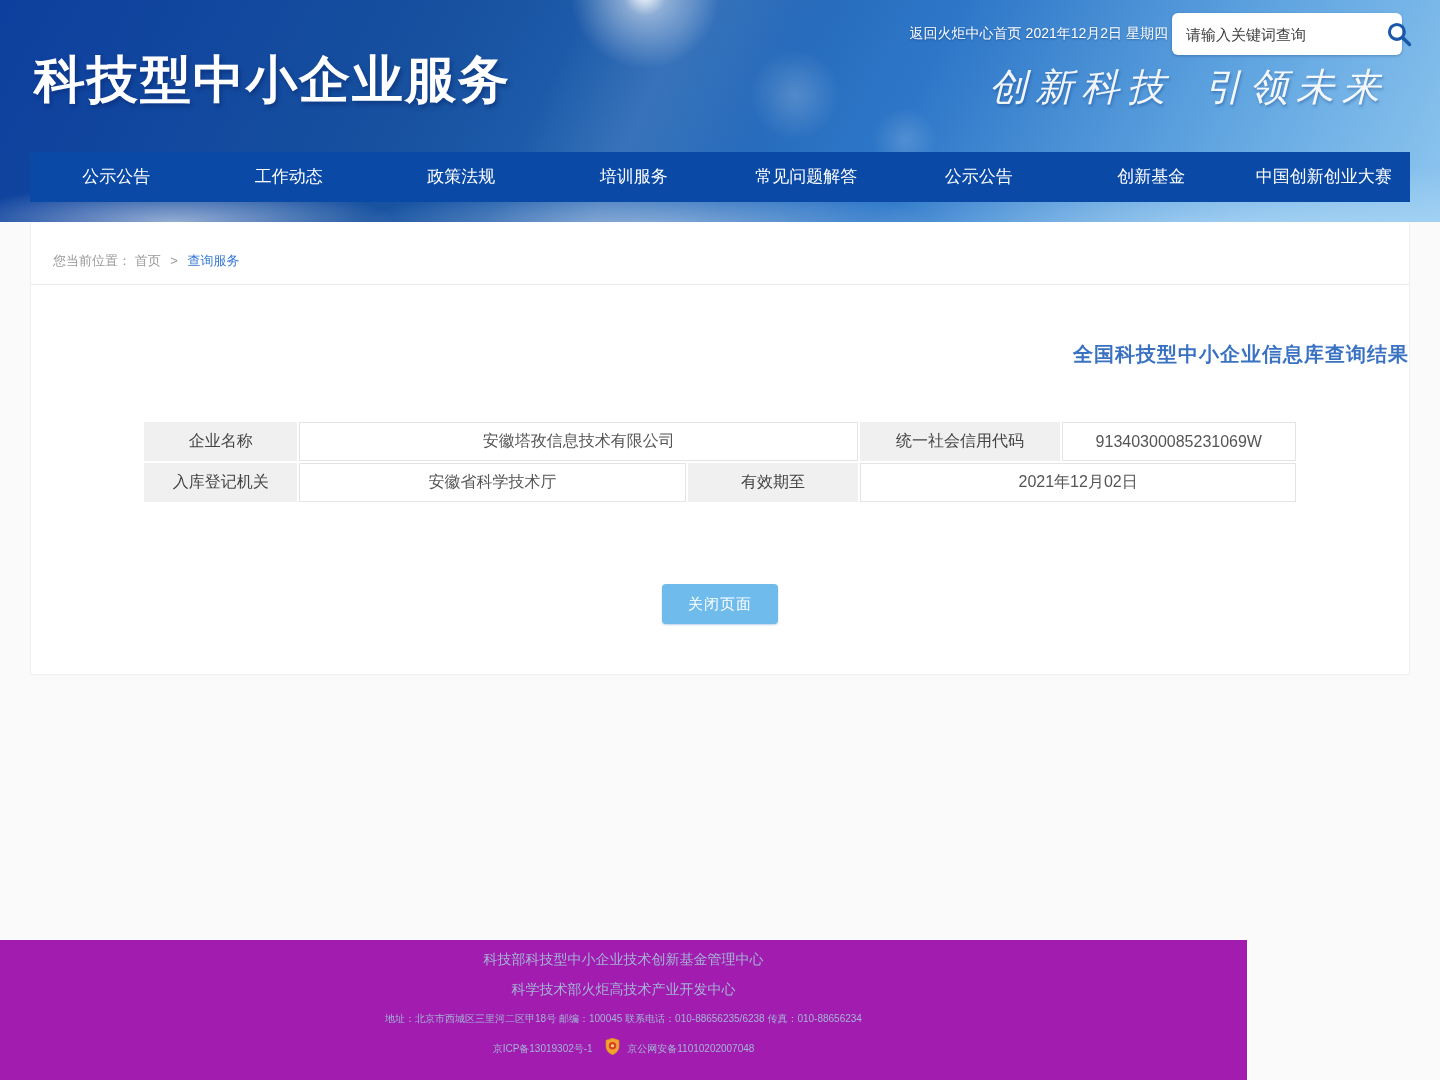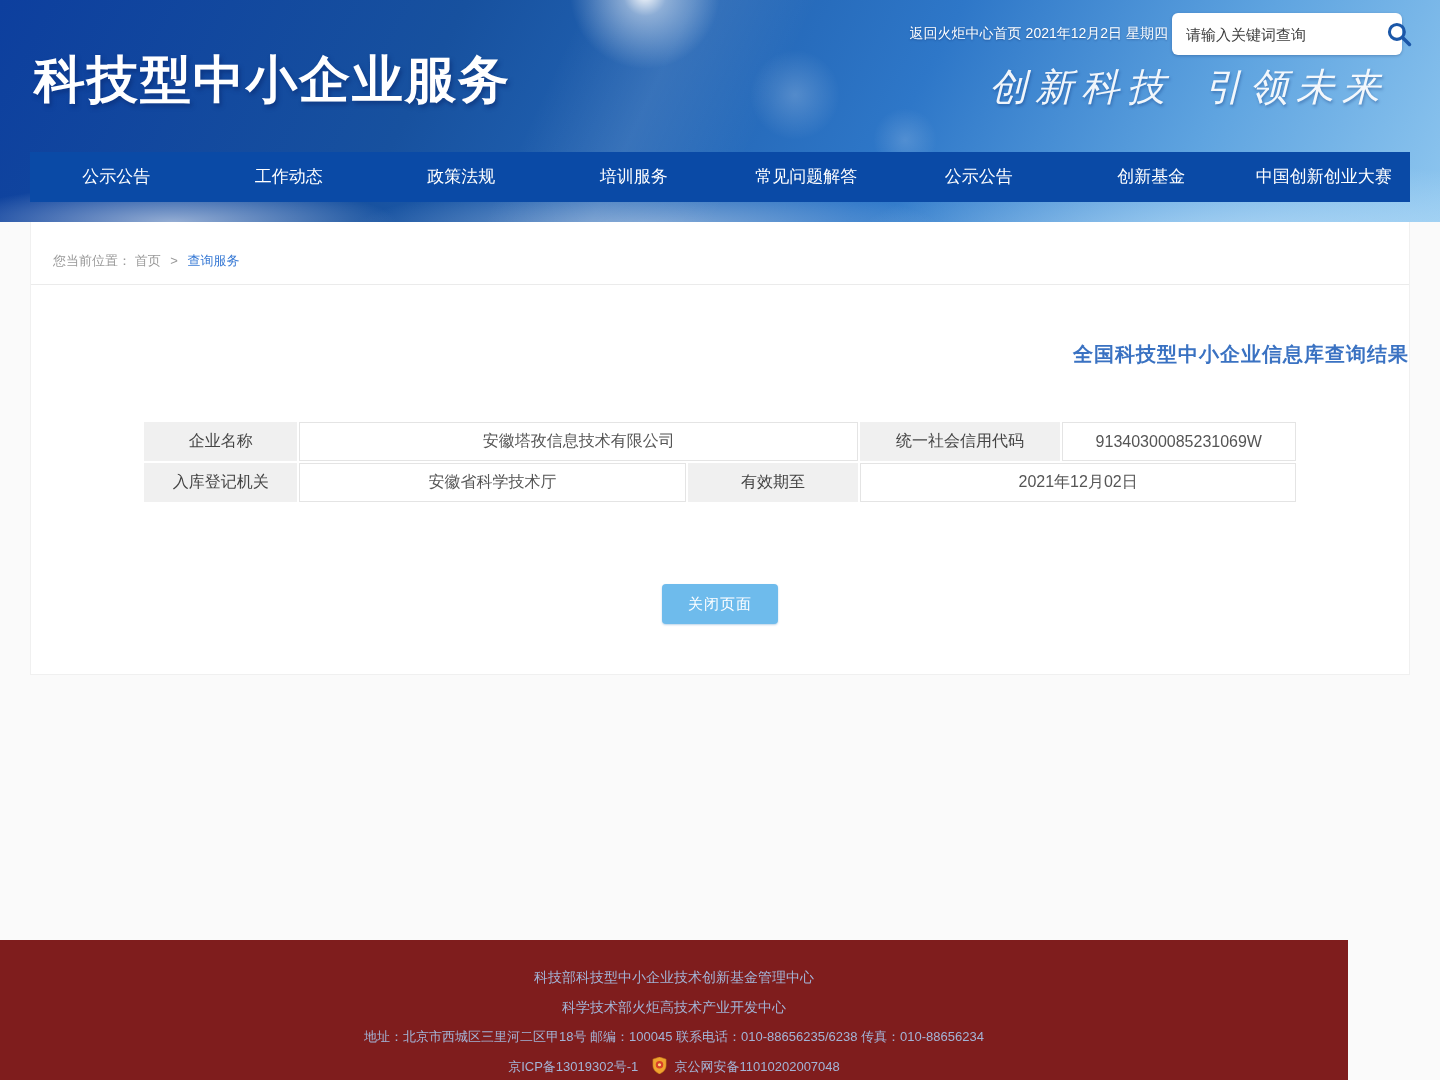--- a/index.html
+++ b/index.html
@@ -93,25 +93,25 @@
   .close-btn {
     display:block; margin:80px auto 0 auto; width:116px; height:40px;
     background:#6ebbec; color:#ffffff; font-size:15px; border:none;
     border-radius:4px; cursor:pointer; letter-spacing:1px;
     font-family:"Liberation Sans","DejaVu Sans",sans-serif;
     box-shadow:0 1px 2px rgba(60,130,190,.35);
   }
 
   
   .footer {
-    width:1348px; height:140px; background:#7f1d1d;
-    padding-top:22px; text-align:center; color:#a3b4d6;
+    width:1247px; height:140px; background:#a21caf;
+    padding-top:4px; text-align:center; color:#a3b4d6;
   }
   .footer .f-line { line-height:30px; font-size:14px; }
-  .footer .f-line.small { font-size:13px; }
+  .footer .f-line.small { font-size:10px; }
   .footer .f-link { color:#a3b4d6; cursor:pointer; }
   .badge-icon { vertical-align:-3px; margin:0 4px 0 10px; }
 </style>
 </head>
 <body>
 
 <div class="header">
   <div class="topbar">
     <span class="top-link">返回火炬中心首页</span>
     <span class="top-date">2021年12月2日 星期四</span>

